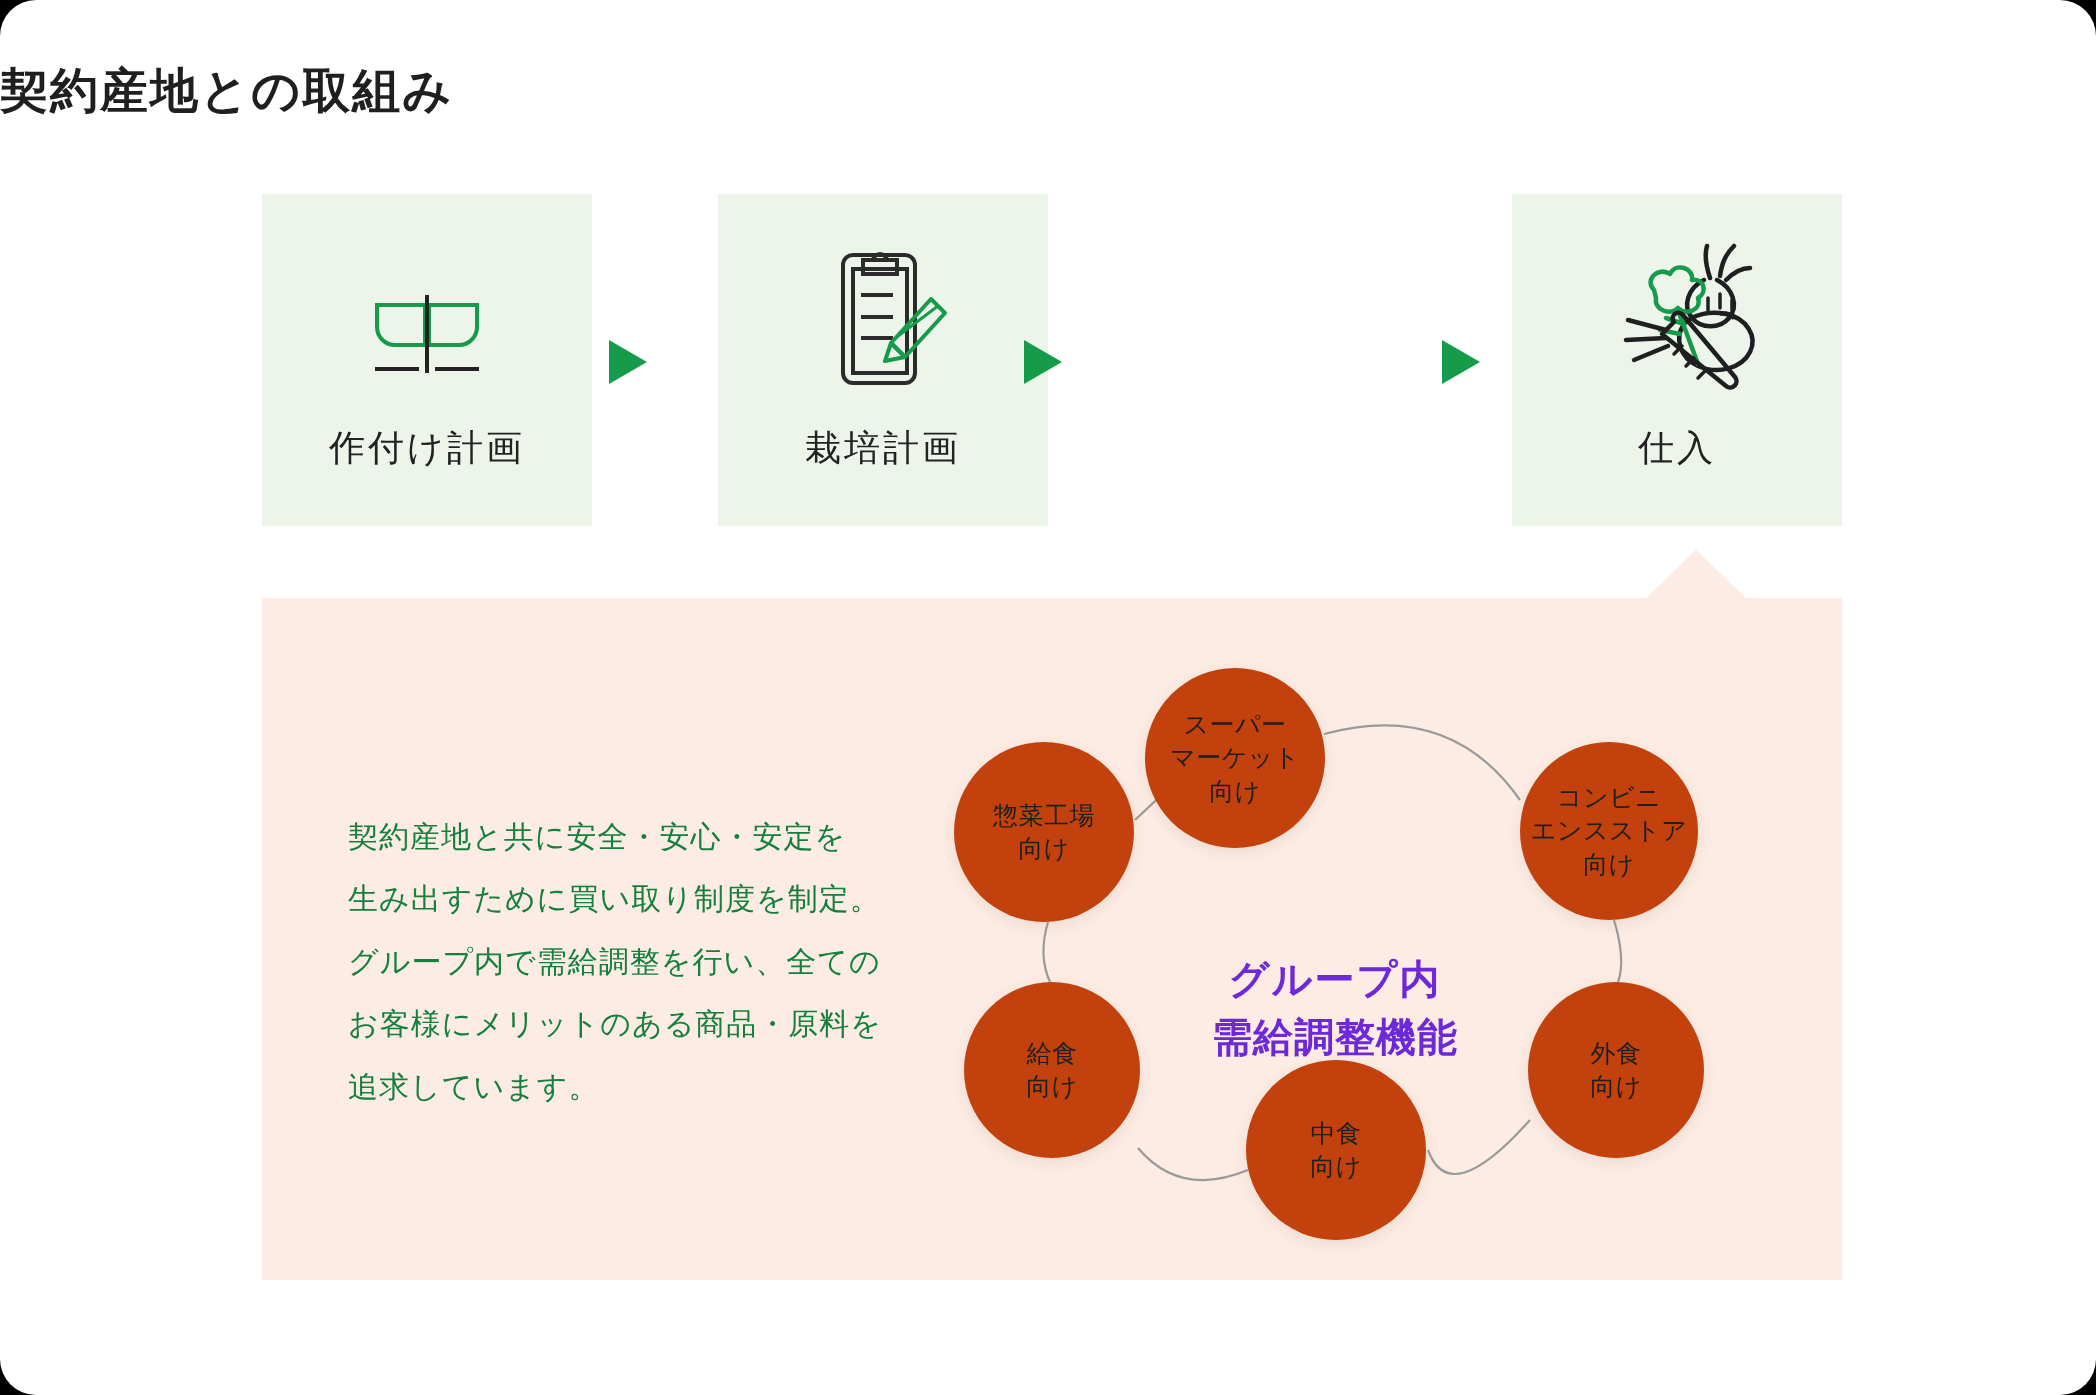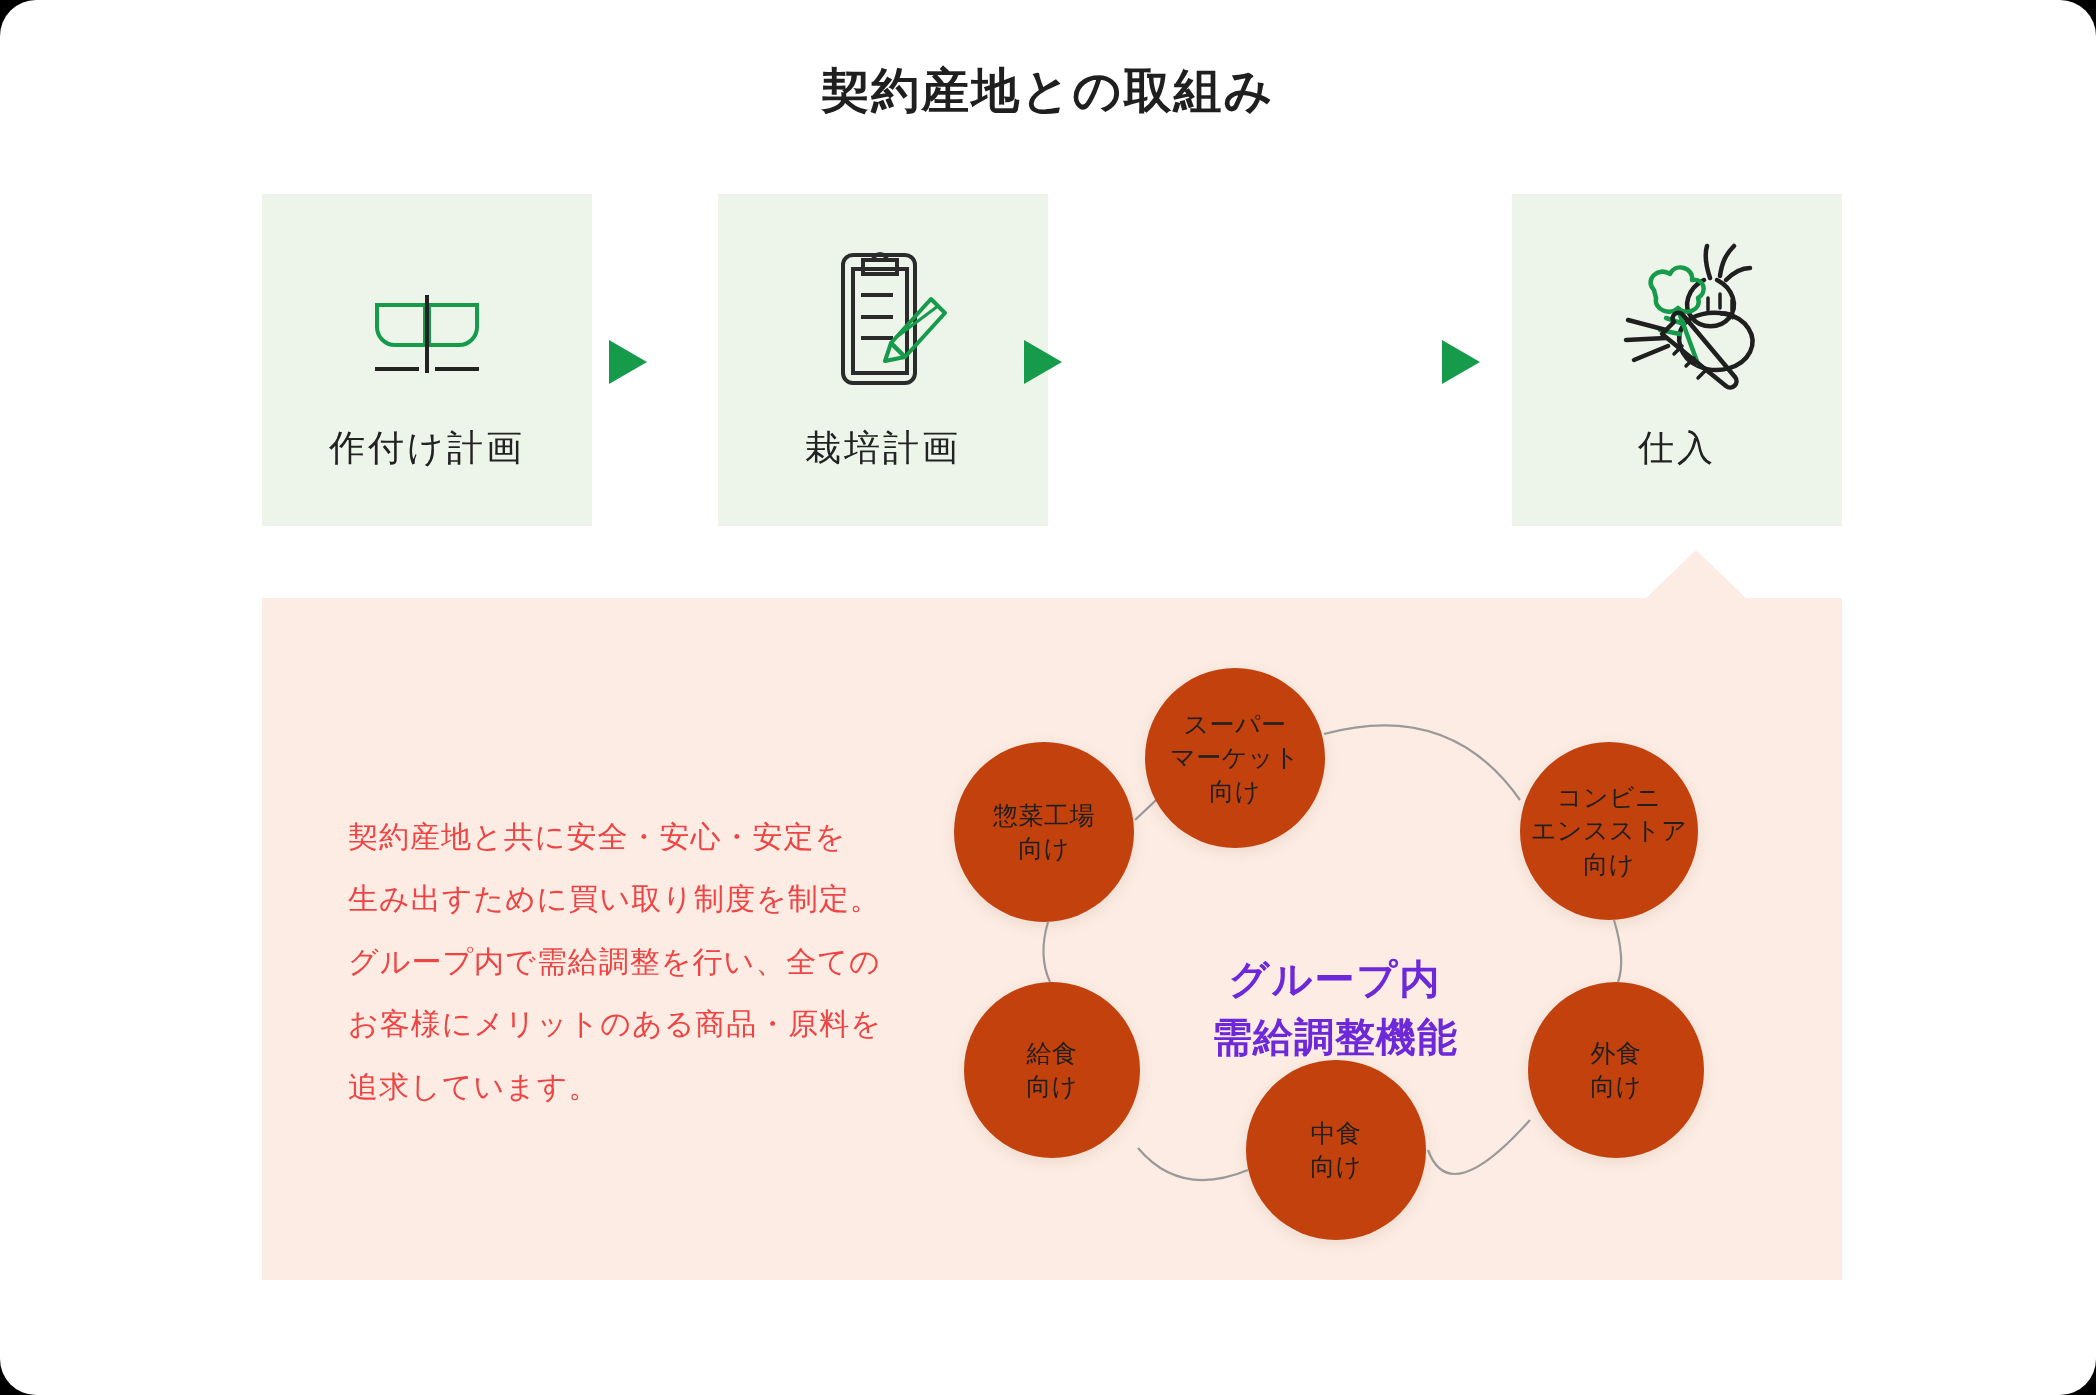--- a/index.html
+++ b/index.html
@@ -23,21 +23,20 @@
     overflow: hidden;
     box-sizing: border-box;
   }
 
   
   #title {
     position: absolute;
     left: 0;
     top: 60px;
     width: 2096px;
-    text-align: center;
     font-size: 48px;
     font-weight: bold;
     color: #1f1f1f;
     letter-spacing: 2px;
     line-height: 1.3;
   }
 
   
   #steps {
     position: absolute;
@@ -113,21 +112,21 @@
   }
 
   
   #body-text {
     position: absolute;
     left: 348px;
     top: 806px;
     width: 540px;
     font-size: 30px;
     line-height: 2.08;
-    color: #ef4444;
+    color: #15803d;
     letter-spacing: 1px;
   }
 
   
   #diagram {
     position: absolute;
     left: 930px;
     top: 650px;
     width: 820px;
     height: 620px;

